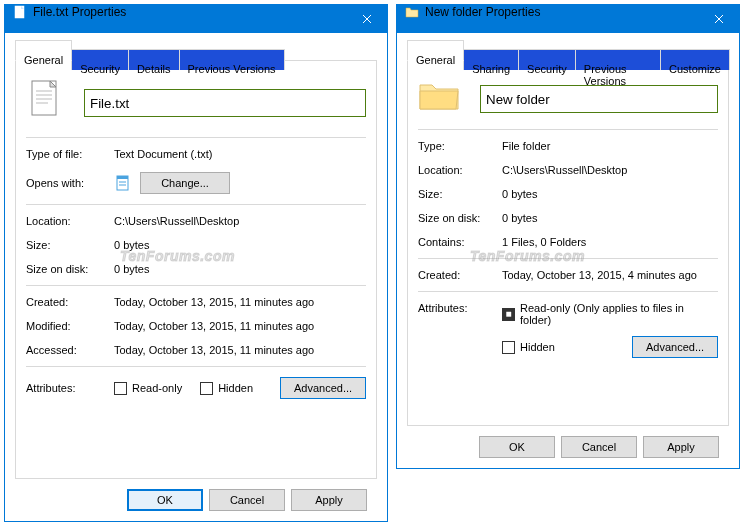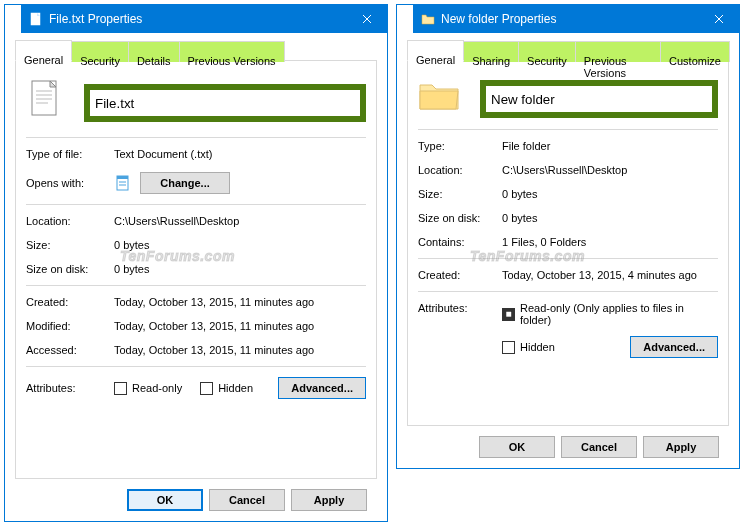--- a/index.html
+++ b/index.html
@@ -17,27 +17,25 @@
   .window {
     border: 1px solid #0078d7;
     display: flex;
     flex-direction: column;
     background: #fff;
   }
   .win-left { width: 384px; height: 518px; }
   .win-right { width: 344px; height: 465px; }
   .titlebar {
     background: #0078d7;
-    color: #ffffff;
+    color: #000000;
     height: 28px;
     display: flex;
-    align-items: center;
     padding: 0 8px;
     font-size: 12px;
-    margin-left: 16px;
   }
   .titlebar .icon { margin-right: 6px; display:flex; }
   .titlebar .title { flex: 1; }
   .titlebar .close {
     width: 40px;
     height: 28px;
     display: flex;
     align-items: center;
     justify-content: center;
     margin-right: -8px;
@@ -57,57 +55,56 @@
   .tab {
     padding: 13px 8px 0 8px;
     border: 1px solid #d9d9d9;
     border-bottom: none;
     background: #fff;
     margin-right: -1px;
     font-size: 11px;
     position: relative;
     top: 1px;
   }
-  .tab.inactive { background: #bef264; top: 2px; border-bottom: none; }
+  .tab.inactive { background: #1d4ed8; top: 10px; border-bottom: none; }
   .tab.active { background: #fff; z-index: 2; border-bottom: 1px solid #fff; }
   .content {
     border: 1px solid #d9d9d9;
     border-top: none;
     flex: 1;
     padding: 12px 10px 8px 10px;
   }
   .row {
     display: flex;
     align-items: center;
     padding: 6px 0;
   }
   .label { width: 88px; flex-shrink: 0; }
   .label-r { width: 84px; flex-shrink: 0; }
   .value { flex: 1; }
   .filebox {
-    border: 6px solid #4d7c0f;
+    border: 1px solid #4d7c0f;
     padding: 13px 5px;
     flex: 1;
     height: 22px;
     line-height: 14px;
   }
   hr.sep {
     border: none;
     border-top: 1px solid #d9d9d9;
     margin: 4px 0;
   }
   .btn {
     border: 1px solid #adadad;
     background: #e1e1e1;
     padding: 3px 12px;
     font-size: 11px;
     font-family: inherit;
     height: 22px;
     min-width: 76px;
-    font-weight: bold;
   }
   .btn.focus {
     border: 1px solid #0078d7;
     box-shadow: inset 0 0 0 1px #0078d7;
     background: #e5f1fb;
   }
   .btn.focus-plain {
     border: 1px solid #0078d7;
     background: #e1e1e1;
   }

